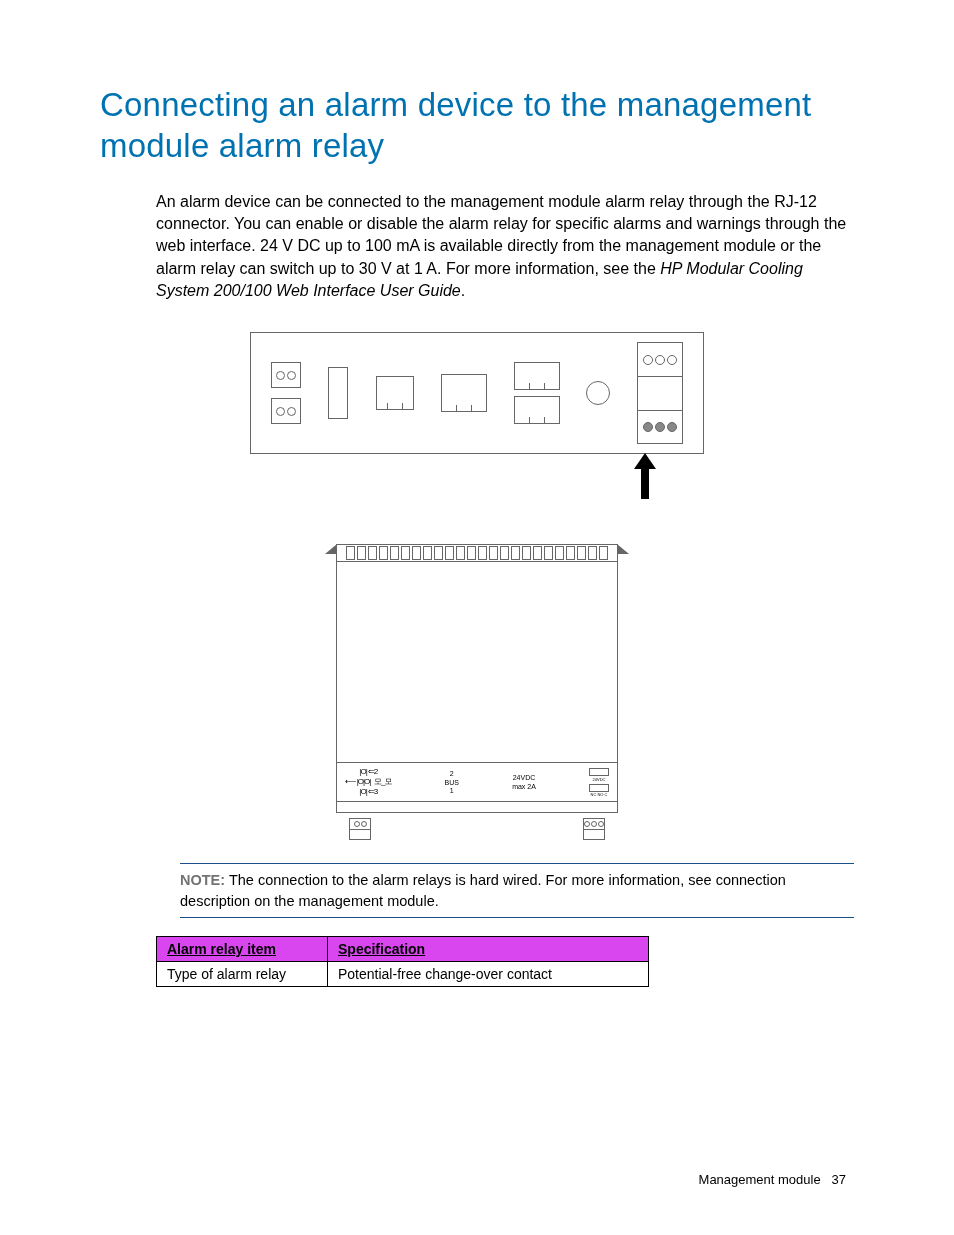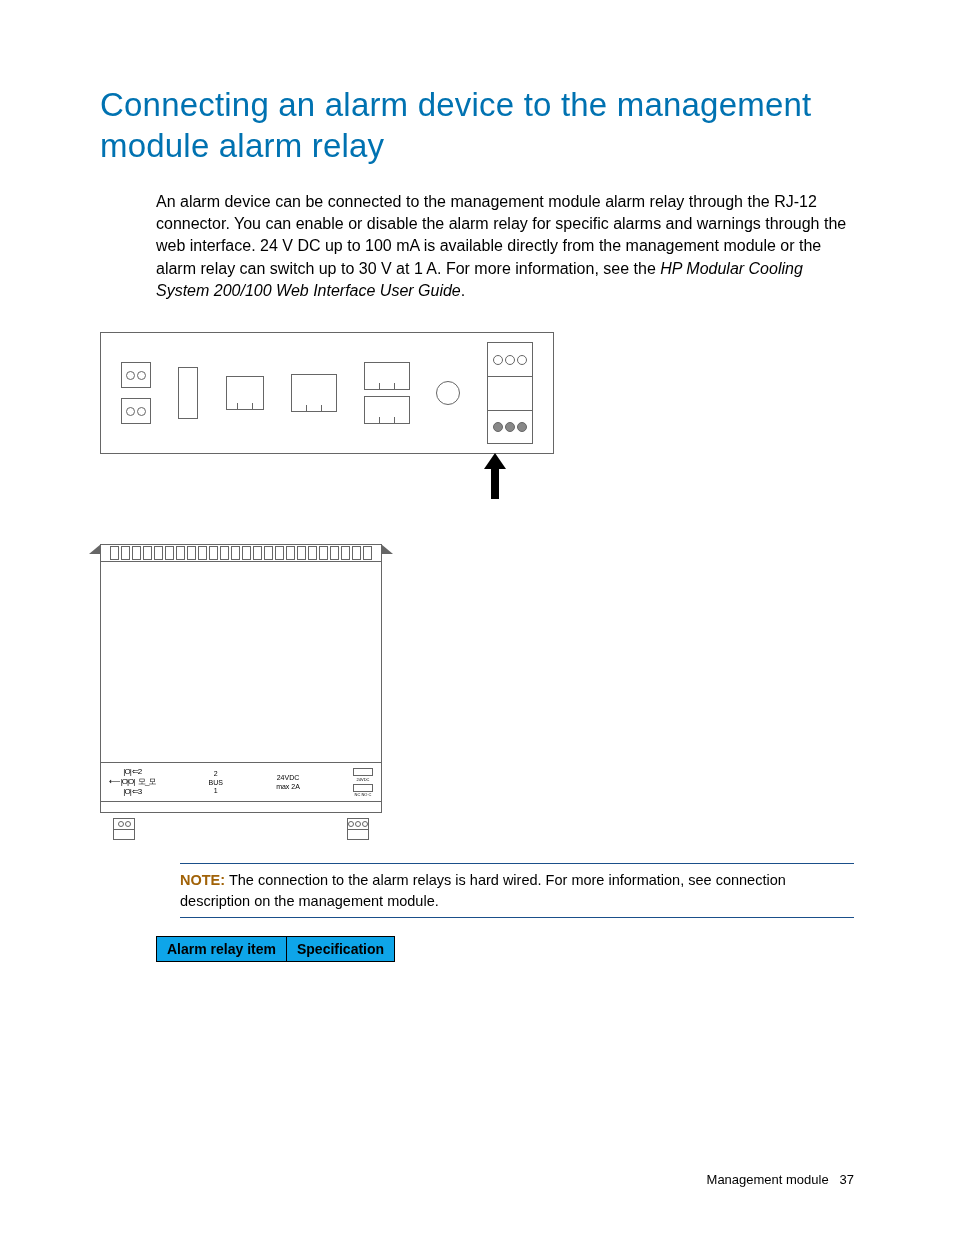--- a/index.html
+++ b/index.html
@@ -29,21 +29,21 @@
   .body-text {
     margin-left: 56px;
     font-size: 16px;
     line-height: 1.4;
     margin-bottom: 30px;
   }
   .body-text em { font-style: italic; }
   .figure-wrap {
     display: flex;
     flex-direction: column;
-    align-items: flex-start;
+    align-items: center;
     margin: 0 0 50px 0;
   }
   
   .panel-top {
     border: 1.5px solid #666;
     width: 440px;
     height: 120px;
     display: flex;
     align-items: center;
     justify-content: space-around;
@@ -151,42 +151,43 @@
   .under-ports .small-term .s{width:4px;height:4px;border:0.5px solid #666;border-radius:50%;}
   
   .note-box {
     border-top: 1.5px solid #1a4f8a;
     border-bottom: 1.5px solid #1a4f8a;
     margin: 40px 0 18px 80px;
     padding: 6px 0;
     font-size: 14.5px;
     line-height:1.4;
   }
-  .note-label{color:#a16207;font-weight:700;}
+  .note-label{color:#737373;font-weight:700;}
   
   table.spec {
     border-collapse: collapse;
     margin-left: 56px;
     font-size: 14px;
   }
   table.spec th, table.spec td {
     border:1px solid #000;
     padding: 4px 10px;
     text-align:left;
     vertical-align: top;
   }
   table.spec th {
     font-weight:700;
-    background:#0ea5e9;
+    background:#d946ef;
+    text-decoration:underline;
   }
   table.spec td.col1{width:150px;}
   table.spec td.col2{width:300px;}
   
   .footer{
-    position:absolute;bottom:48px;right:100px;font-size:13px;
+    position:absolute;bottom:48px;right:108px;font-size:13px;
   }
 </style>
 </head>
 <body>
 
 <div class="page">
   <h1>Connecting an alarm device to the management module alarm relay</h1>
 
   <p class="body-text">
     <span>An alarm device can be connected to the management module alarm relay through the RJ-12 connector. You can enable or disable the alarm relay for specific alarms and warnings through the web interface. 24 V DC up to 100 mA is available directly from the management module or the alarm relay can switch up to 30 V at 1 A. For more information, see the </span><em>HP Modular Cooling System 200/100 Web Interface User Guide</em><span>.</span>
@@ -305,19 +306,23 @@
   </div>
 
   <table class="spec">
     <thead>
       <tr>
         <th>Alarm relay item</th>
         <th>Specification</th>
       </tr>
     </thead>
     <tbody id="spec-body">
+        <tr>
+          <td class="col1">Type of alarm relay</td>
+          <td class="col2">Potential-free change-over contact</td>
+        </tr>
       </tbody>
   </table>
 </div>
 
 <div class="footer">
   <span>Management module</span>&nbsp;&nbsp;&nbsp;<span>37</span>
 </div>
 
 </body></html>

